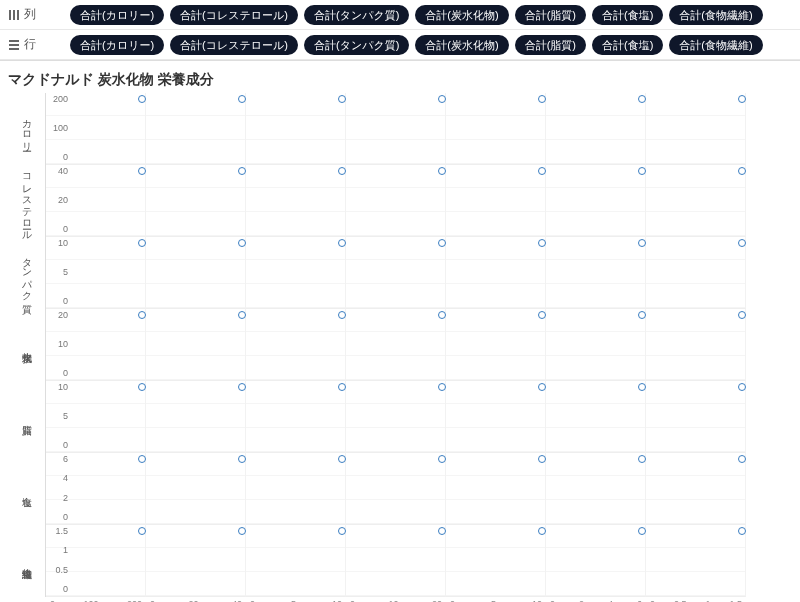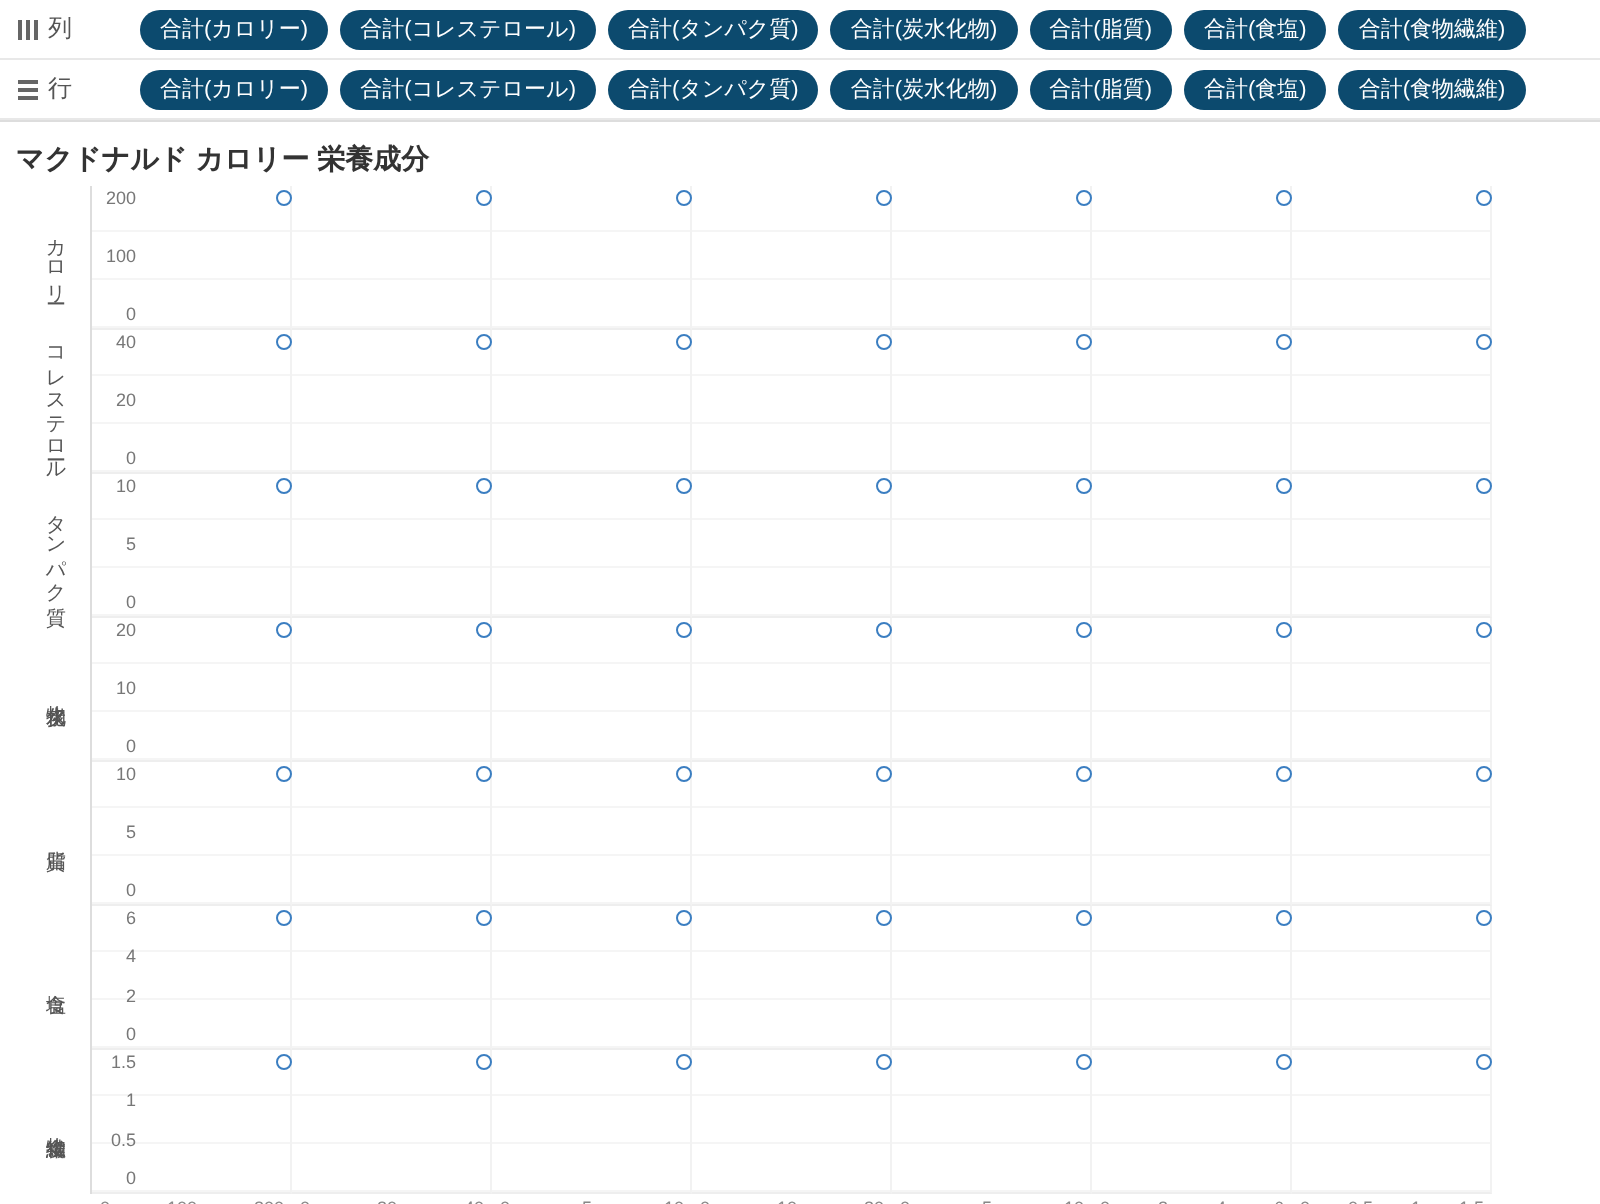--- a/index.html
+++ b/index.html
@@ -25,21 +25,21 @@
     align-items: center;
     gap: 4px;
     width: 60px;
     font-size: 12px;
     color: #555;
     padding: 4px 4px;
   }
   .shelf-label svg { flex: 0 0 auto; }
   .pills { display: flex; gap: 6px; flex: 1; overflow: hidden; }
   .pill {
-    background: #0c4a6e;
+    background: #0f172a;
     color: #fff;
     border-radius: 10px;
     font-size: 11px;
     padding: 3px 10px;
     line-height: 14px;
     white-space: nowrap;
   }
   .title {
     font-size: 14px;
     font-weight: 600;
@@ -152,21 +152,21 @@
         <span class="pill">合計(コレステロール)</span>
         <span class="pill">合計(タンパク質)</span>
         <span class="pill">合計(炭水化物)</span>
         <span class="pill">合計(脂質)</span>
         <span class="pill">合計(食塩)</span>
         <span class="pill">合計(食物繊維)</span>
       </span>
   </div>
 </div>
 
-<div class="title">マクドナルド カロリー 栄養成分</div>
+<div class="title">マクドナルド 炭水化物 栄養成分</div>
 
 <div class="matrix" id="matrix">
     <div class="row-label">カロリー</div>
     <div class="cell">
       <div class="y-ticks">
         <span>200</span>
         <span>100</span>
         <span>0</span>
       </div>
       <div class="circle" style="left: 96px; bottom: 92%;"></div>

